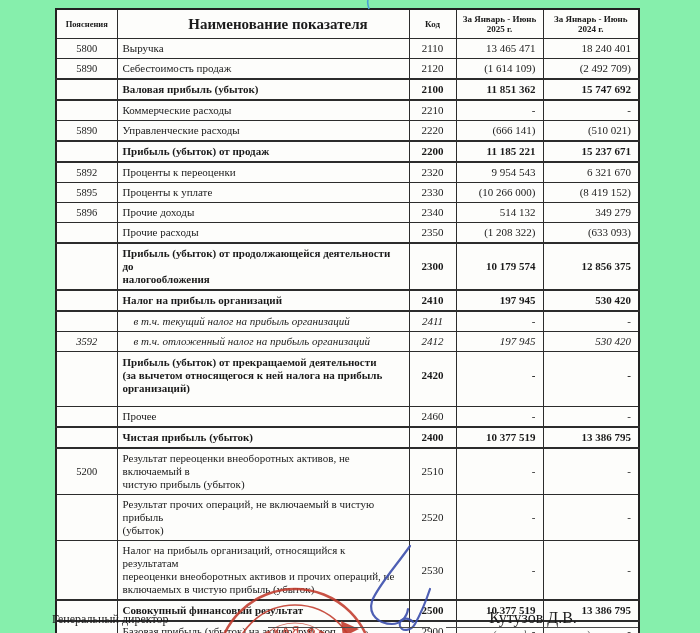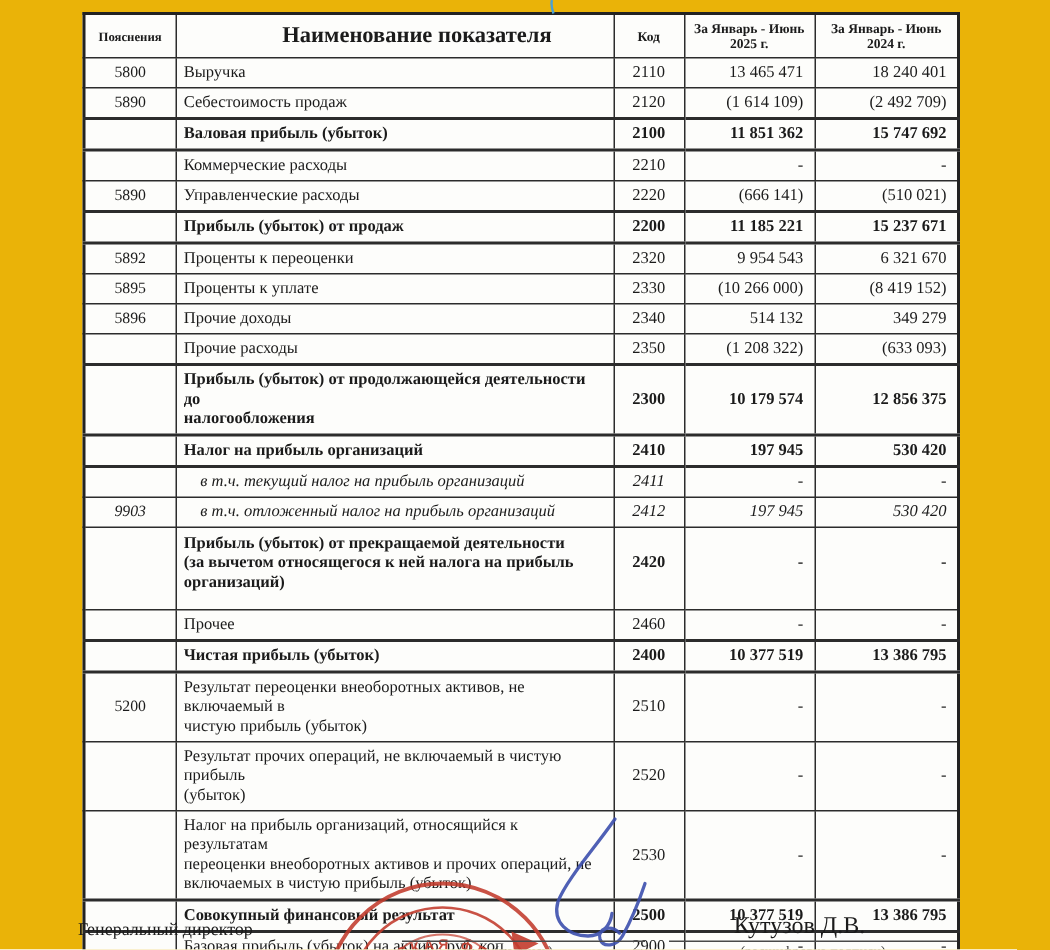--- a/index.html
+++ b/index.html
@@ -1,19 +1,19 @@
 <!DOCTYPE html>
 <html><head>
 <meta charset="utf-8">
 <style>
   html,body{margin:0;padding:0;}
   .page{
     position:relative;
     width:700px;height:633px;
-    background:#eab308;
+    background:#86efac;
     overflow:hidden;
     font-family:"Liberation Serif", serif;
     color:#1b1b1b;
   }
   
   table.fin{
     position:absolute;left:55px;top:8px;
     width:583px;
     border-collapse:collapse;
     table-layout:fixed;
@@ -187,21 +187,21 @@
       <td class="c-val">530 420</td>
     </tr>
         <tr class="sub">
       <td class="c-expl"></td>
       <td class="c-name">в т.ч. текущий налог на прибыль организаций</td>
       <td class="c-code">2411</td>
       <td class="c-val">-</td>
       <td class="c-val">-</td>
     </tr>
         <tr class="sub">
-      <td class="c-expl">9903</td>
+      <td class="c-expl">3592</td>
       <td class="c-name">в т.ч. отложенный налог на прибыль организаций</td>
       <td class="c-code">2412</td>
       <td class="c-val">197 945</td>
       <td class="c-val">530 420</td>
     </tr>
         <tr class="tall">
       <td class="c-expl"></td>
       <td class="c-name">Прибыль (убыток) от прекращаемой деятельности
 (за вычетом относящегося к ней налога на прибыль организаций)</td>
       <td class="c-code">2420</td>

